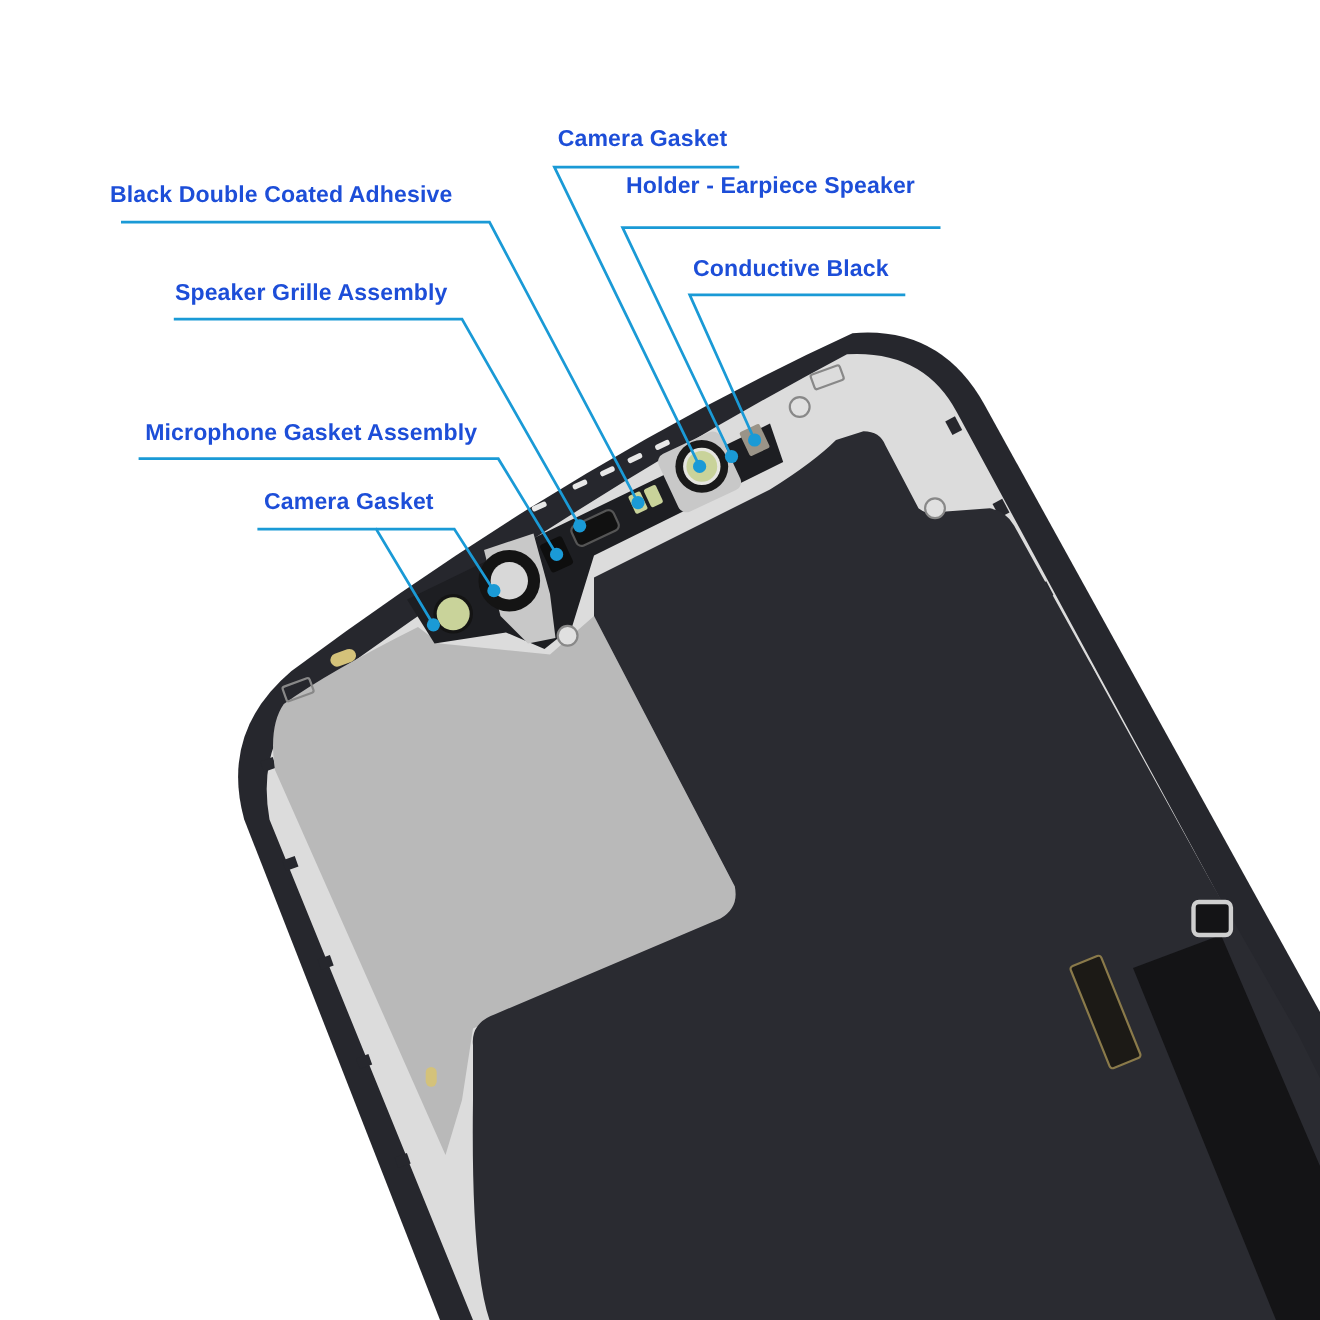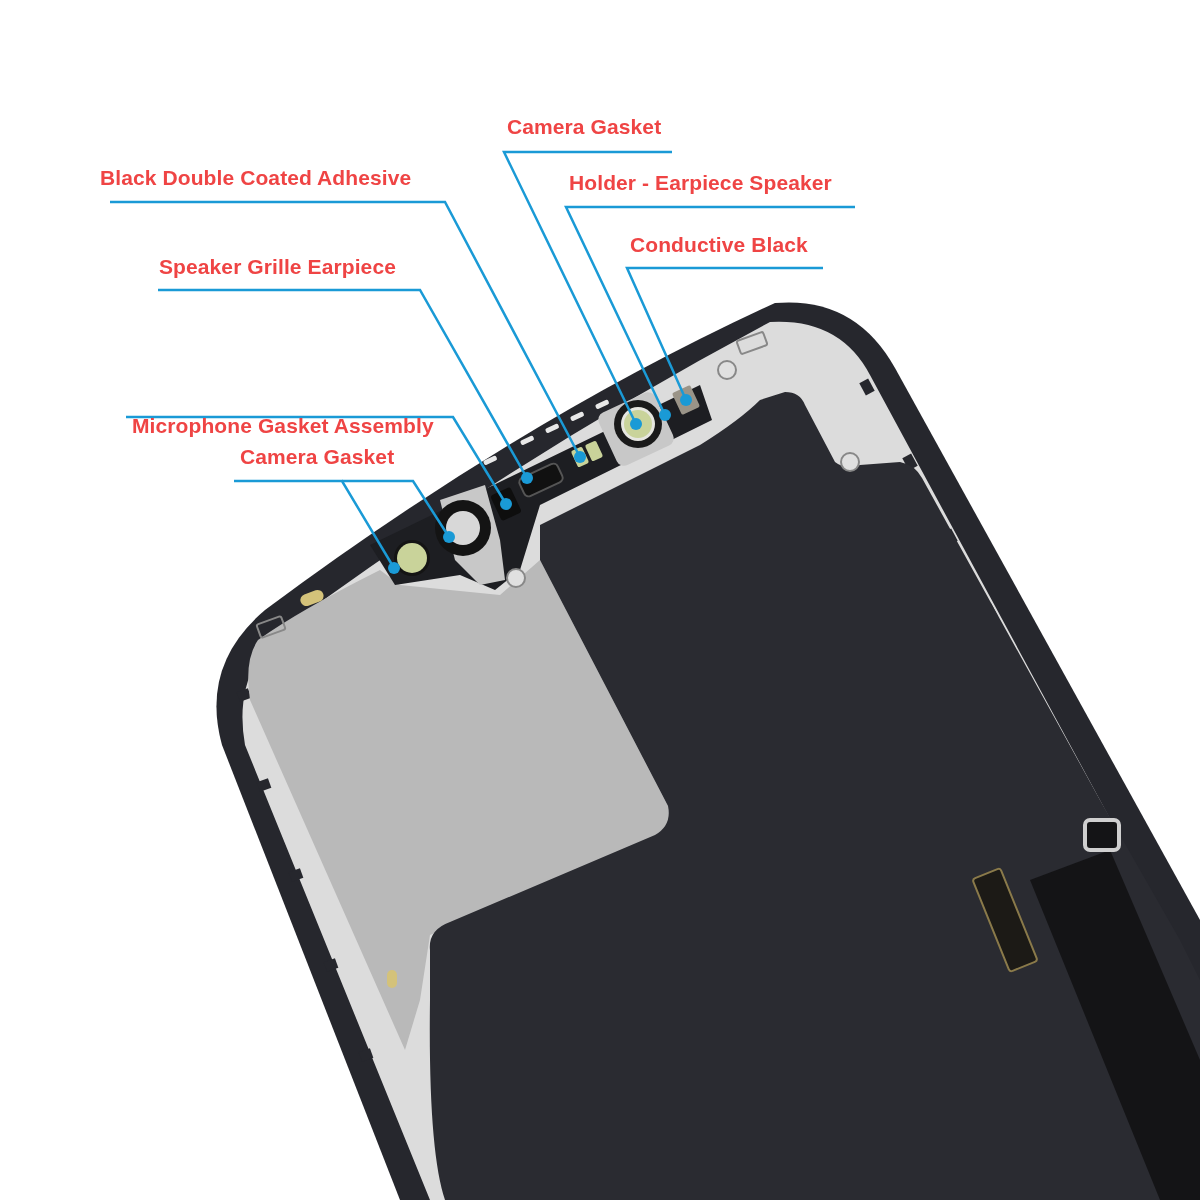--- a/index.html
+++ b/index.html
@@ -1,18 +1,18 @@
 <!DOCTYPE html>
 <html><head>
 <meta charset="utf-8">
 <style>
   html, body { margin: 0; padding: 0; background: #ffffff; }
   body { width: 1200px; height: 1200px; overflow: hidden; position: relative; font-family: "Liberation Sans", sans-serif; }
   #stage { position: absolute; left: 0; top: 0; width: 1200px; height: 1200px; }
-  .label { position: absolute; font-family: "Liberation Sans", sans-serif; font-weight: bold; font-size: 21px; color: #ef4444; white-space: nowrap; letter-spacing: 0.1px; }
+  .label { position: absolute; font-family: "Liberation Sans", sans-serif; font-weight: bold; font-size: 21px; color: #1d4ed8; white-space: nowrap; letter-spacing: 0.1px; }
 </style>
 </head>
 <body>
 
 <div id="stage">
   <svg width="1200" height="1200" viewBox="0 0 1200 1200" xmlns="http://www.w3.org/2000/svg">
     <defs>
       <clipPath id="phoneClip">
         <path d="M 780 305 Q 850 300 890 370 L 1200 930 L 1200 1200 L 405 1200 L 225 740 Q 205 660 270 610 Z"></path>
       </clipPath>
@@ -115,18 +115,18 @@
       <circle cx="686" cy="400" r="6"></circle>
       <circle cx="527" cy="478" r="6"></circle>
       <circle cx="506" cy="504" r="6"></circle>
       <circle cx="394" cy="568" r="6"></circle>
       <circle cx="449" cy="537" r="6"></circle>
     </g>
   </svg>
 
   <div class="label" style="left:507px; top:115px;">Camera Gasket</div>
   <div class="label" style="left:100px; top:166px;">Black Double Coated Adhesive</div>
-  <div class="label" style="left:569px; top:171px;">Holder - Earpiece Speaker</div>
+  <div class="label" style="left:569px; top:157px;">Holder - Earpiece Speaker</div>
   <div class="label" style="left:630px; top:233px;">Conductive Black</div>
-  <div class="label" style="left:159px; top:255px;">Speaker Grille Earpiece</div>
-  <div class="label" style="left:132px; top:382px;margin-top:32px;">Microphone Gasket Assembly</div>
+  <div class="label" style="left:159px; top:255px;">Speaker Grille Assembly</div>
+  <div class="label" style="left:132px; top:382px;">Microphone Gasket Assembly</div>
   <div class="label" style="left:240px; top:445px;">Camera Gasket</div>
 </div>
 
 </body></html>

